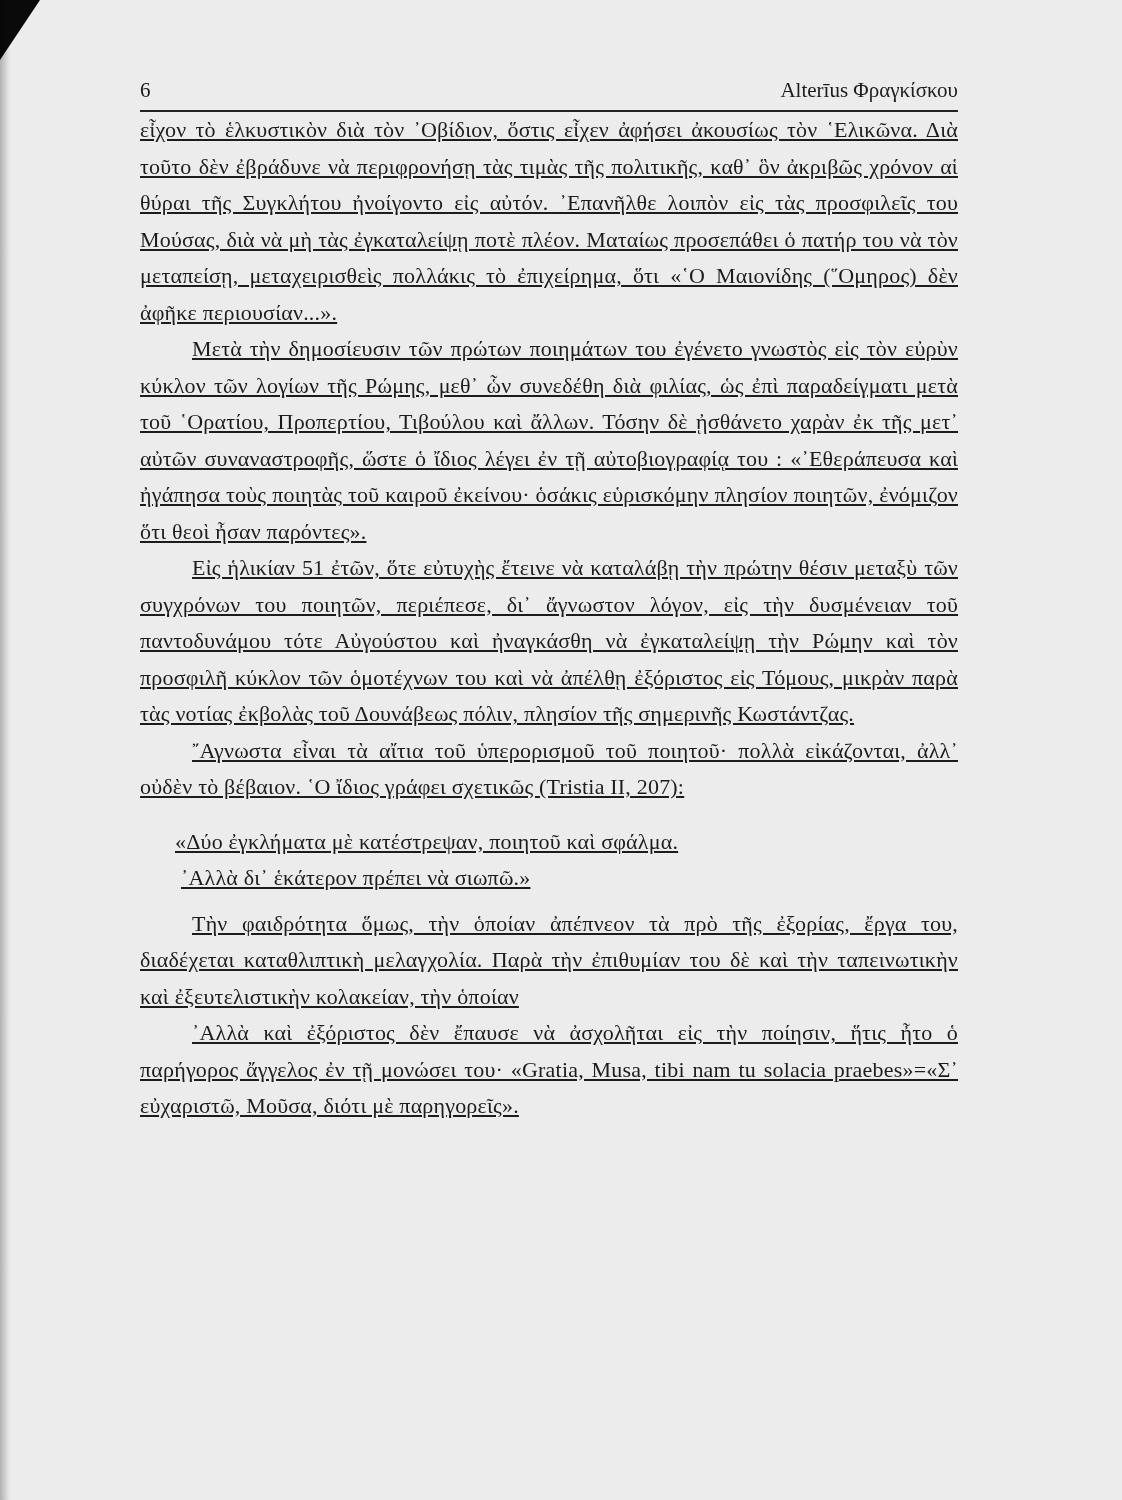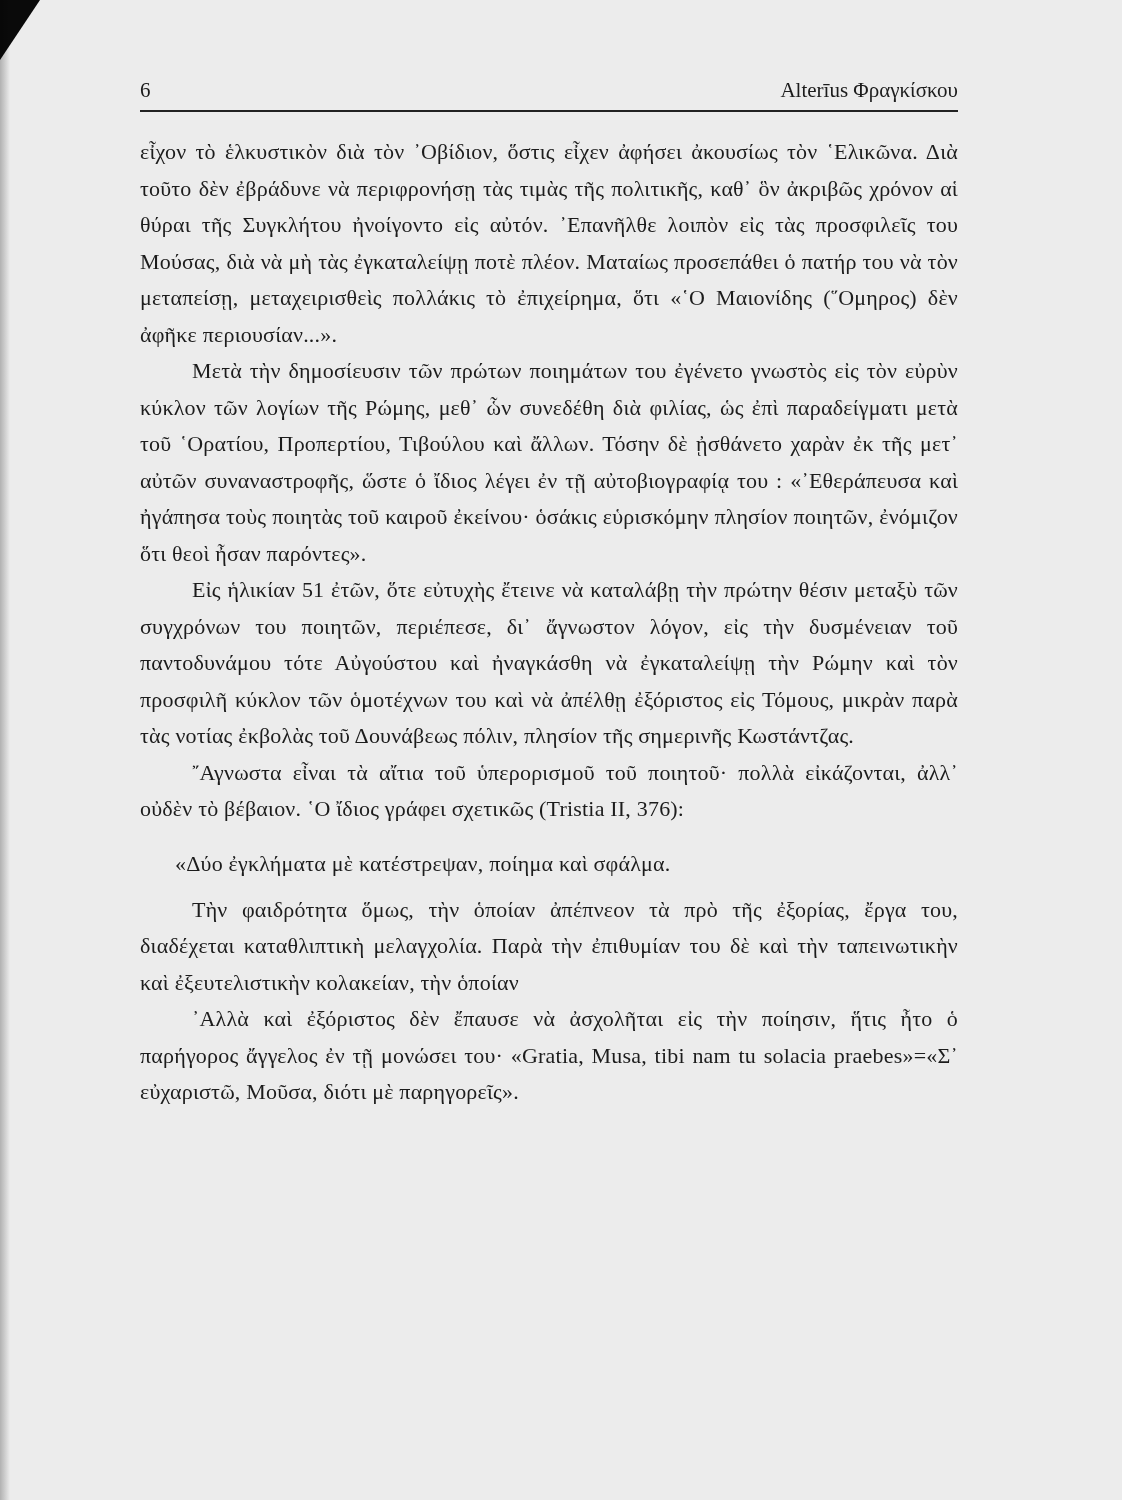--- a/index.html
+++ b/index.html
@@ -22,26 +22,26 @@
   .page {
     position: absolute; left: 140px; top: 78px; width: 818px;
   }
   .running-head {
     display: flex; justify-content: space-between; align-items: baseline;
     font-size: 21px; height: 28px;
     font-family: "Liberation Serif", serif;
   }
   .rule { height: 2px; background: #222; margin-top: 4px; }
   .body-text {
-    margin-top: 22px;
     font-family: "Liberation Serif", serif;
     font-size: 22px;
     line-height: 36.5px;
     text-align: justify;
     letter-spacing: 0.2px;
+    text-decoration: underline;
   }
   .body-text p { margin: 0; }
   .body-text p.indent { text-indent: 52px; }
   .verse {
     font-family: "Liberation Serif", serif;
     font-size: 22px;
     line-height: 36px;
     margin: 10px 0 10px 35px;
   }
   .verse .line2 { padding-left: 6px; }
@@ -57,23 +57,24 @@
   <div class="running-head">
     <span>6</span>
     <span>Alterīus Φραγκίσκου</span>
   </div>
   <div class="rule"></div>
 
   <div class="body-text">
     <p>εἶχον τὸ ἑλκυστικὸν διὰ τὸν ᾿Οβίδιον, ὅστις εἶχεν ἀφήσει ἀκουσίως τὸν ῾Ελικῶνα. Διὰ τοῦτο δὲν ἐβράδυνε νὰ περιφρονήσῃ τὰς τιμὰς τῆς πολιτικῆς, καθ᾿ ὃν ἀκριβῶς χρόνον αἱ θύραι τῆς Συγκλήτου ἠνοίγοντο εἰς αὐτόν. ᾿Επανῆλθε λοιπὸν εἰς τὰς προσφιλεῖς του Μούσας, διὰ νὰ μὴ τὰς ἐγκαταλείψῃ ποτὲ πλέον. Ματαίως προσεπάθει ὁ πατήρ του νὰ τὸν μεταπείσῃ, μεταχειρισθεὶς πολλάκις τὸ ἐπιχείρημα, ὅτι «῾Ο Μαιονίδης (῞Ομηρος) δὲν ἀφῆκε περιουσίαν...».</p>
     <p class="indent">Μετὰ τὴν δημοσίευσιν τῶν πρώτων ποιημάτων του ἐγένετο γνωστὸς εἰς τὸν εὐρὺν κύκλον τῶν λογίων τῆς Ρώμης, μεθ᾿ ὧν συνεδέθη διὰ φιλίας, ὡς ἐπὶ παραδείγματι μετὰ τοῦ ῾Ορατίου, Προπερτίου, Τιβούλου καὶ ἄλλων. Τόσην δὲ ᾐσθάνετο χαρὰν ἐκ τῆς μετ᾿ αὐτῶν συναναστροφῆς, ὥστε ὁ ἴδιος λέγει ἐν τῇ αὐτοβιογραφίᾳ του : «᾿Εθεράπευσα καὶ ἠγάπησα τοὺς ποιητὰς τοῦ καιροῦ ἐκείνου· ὁσάκις εὑρισκόμην πλησίον ποιητῶν, ἐνόμιζον ὅτι θεοὶ ἦσαν παρόντες».</p>
     <p class="indent">Εἰς ἡλικίαν 51 ἐτῶν, ὅτε εὐτυχὴς ἔτεινε νὰ καταλάβῃ τὴν πρώτην θέσιν μεταξὺ τῶν συγχρόνων του ποιητῶν, περιέπεσε, δι᾿ ἄγνωστον λόγον, εἰς τὴν δυσμένειαν τοῦ παντοδυνάμου τότε Αὐγούστου καὶ ἠναγκάσθη νὰ ἐγκαταλείψῃ τὴν Ρώμην καὶ τὸν προσφιλῆ κύκλον τῶν ὁμοτέχνων του καὶ νὰ ἀπέλθῃ ἐξόριστος εἰς Τόμους, μικρὰν παρὰ τὰς νοτίας ἐκβολὰς τοῦ Δουνάβεως πόλιν, πλησίον τῆς σημερινῆς Κωστάντζας.</p>
-    <p class="indent">῎Αγνωστα εἶναι τὰ αἴτια τοῦ ὑπερορισμοῦ τοῦ ποιητοῦ· πολλὰ εἰκάζονται, ἀλλ᾿ οὐδὲν τὸ βέβαιον. ῾Ο ἴδιος γράφει σχετικῶς (Tristia II, 376):</p>
+    <p class="indent">῎Αγνωστα εἶναι τὰ αἴτια τοῦ ὑπερορισμοῦ τοῦ ποιητοῦ· πολλὰ εἰκάζονται, ἀλλ᾿ οὐδὲν τὸ βέβαιον. ῾Ο ἴδιος γράφει σχετικῶς (Tristia II, 207):</p>
 
     <div class="verse">
       <div class="verse-gap"></div>
-      <div>«Δύο ἐγκλήματα μὲ κατέστρεψαν, ποίημα καὶ σφάλμα.</div>
+      <div>«Δύο ἐγκλήματα μὲ κατέστρεψαν, ποιητοῦ καὶ σφάλμα.</div>
+      <div class="line2">᾿Αλλὰ δι᾿ ἑκάτερον πρέπει νὰ σιωπῶ.»</div>
     </div>
 
     <p class="indent">Τὴν φαιδρότητα ὅμως, τὴν ὁποίαν ἀπέπνεον τὰ πρὸ τῆς ἐξορίας, ἔργα του, διαδέχεται καταθλιπτικὴ μελαγχολία. Παρὰ τὴν ἐπιθυμίαν του δὲ καὶ τὴν ταπεινωτικὴν καὶ ἐξευτελιστικὴν κολακείαν, τὴν ὁποίαν</p>
     <p class="indent">᾿Αλλὰ καὶ ἐξόριστος δὲν ἔπαυσε νὰ ἀσχολῆται εἰς τὴν ποίησιν, ἥτις ἦτο ὁ παρήγορος ἄγγελος ἐν τῇ μονώσει του· «Gratia, Musa, tibi nam tu solacia praebes»=«Σ᾿ εὐχαριστῶ, Μοῦσα, διότι μὲ παρηγορεῖς».</p>
   </div>
 </div>
 
 </body></html>

